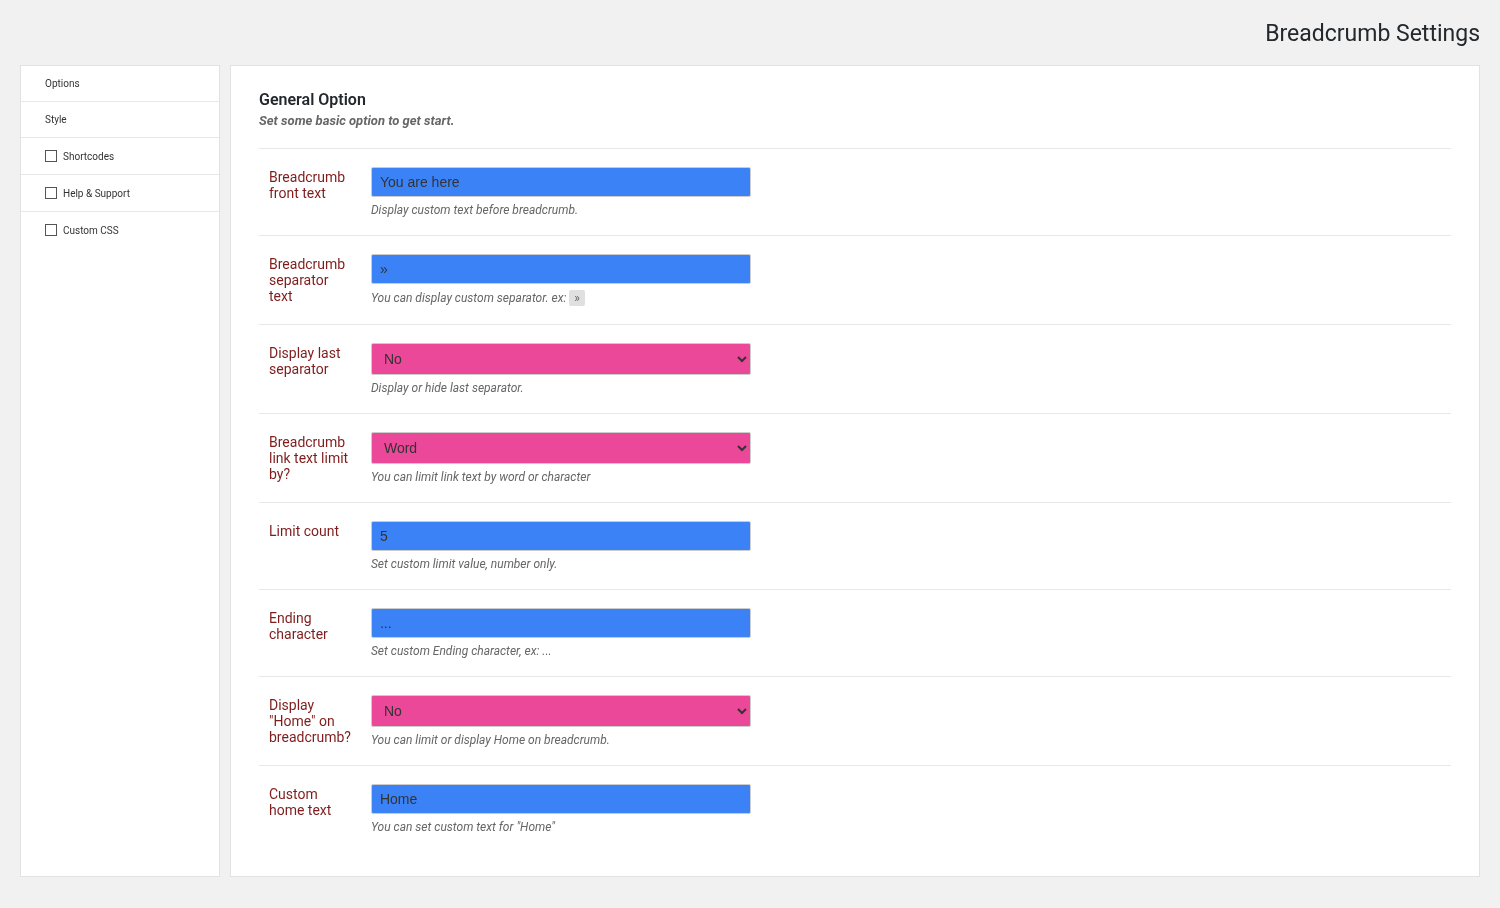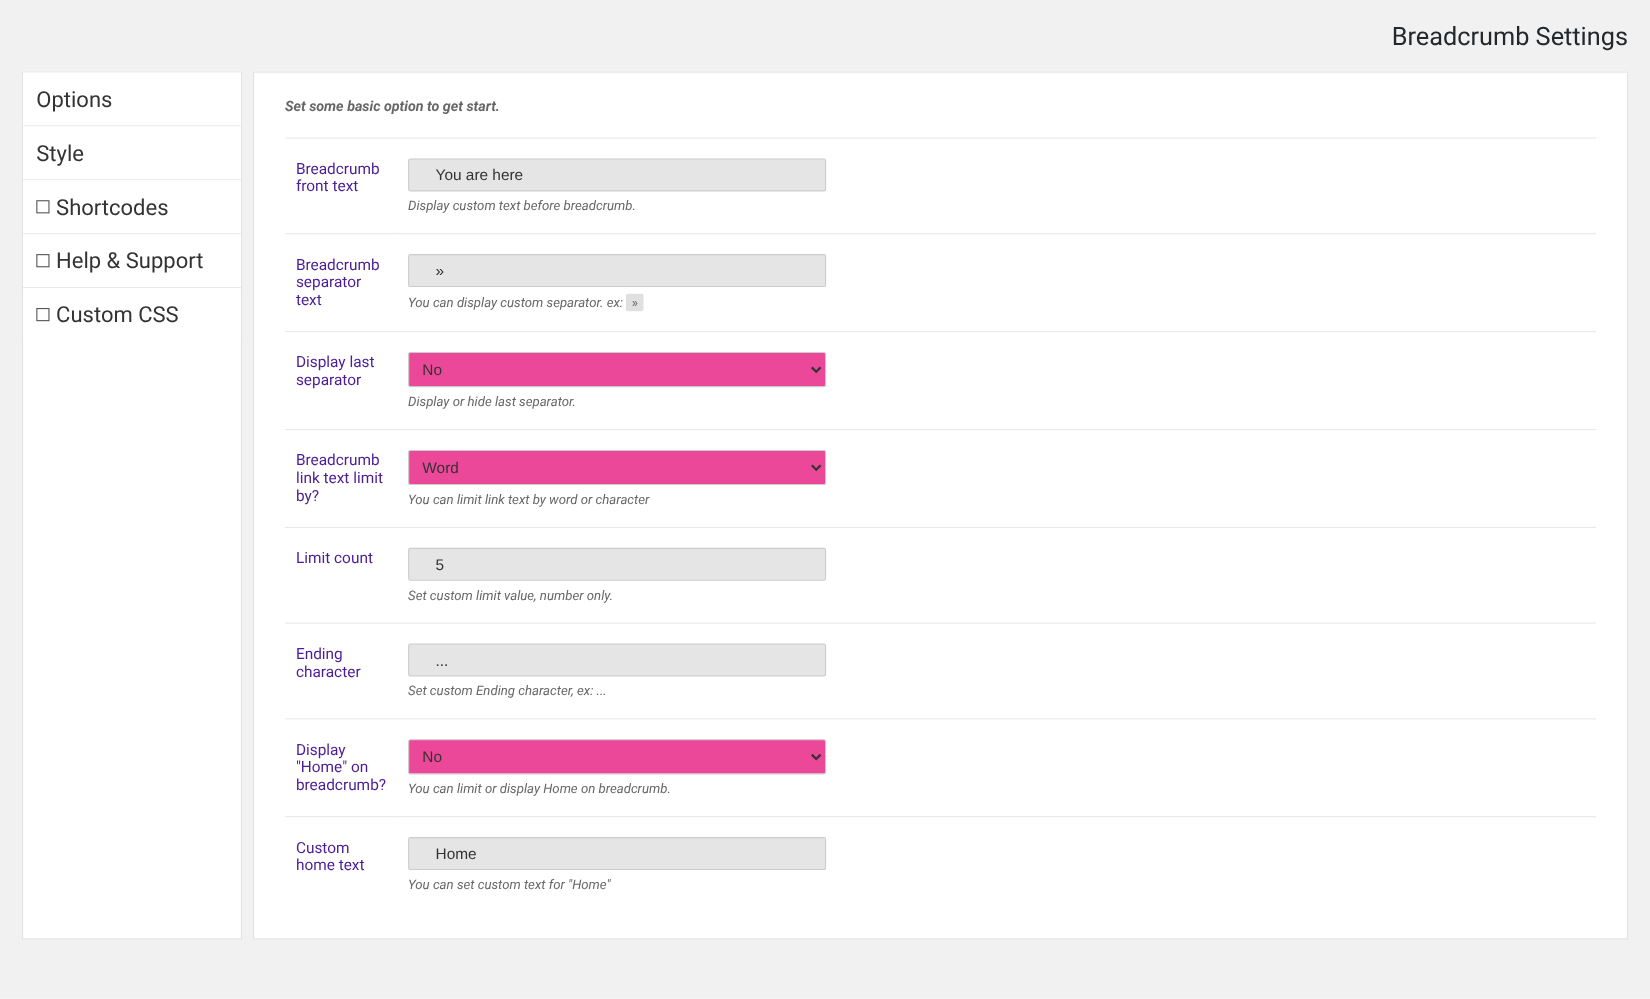--- a/index.html
+++ b/index.html
@@ -27,24 +27,24 @@
     .sidebar {
       width: 200px;
       min-width: 200px;
       background: #fff;
       border: 1px solid #e2e2e2;
       margin-right: 0;
     }
     .sidebar-item {
       display: flex;
       align-items: center;
-      padding: 12px 12px;
+      padding: 12px 24px;
       border-bottom: 1px solid #e8e8e8;
       cursor: pointer;
-      font-size: 20px;
+      font-size: 10px;
       color: #333;
       background: #fff;
     }
     .sidebar-item:last-child {
       border-bottom: none;
     }
     .sidebar-icon {
       display: inline-block;
       width: 12px;
       height: 12px;
@@ -80,38 +80,38 @@
     .settings-row {
       border-top: 1px solid #e8e8e8;
     }
     .settings-row td {
       padding: 18px 10px;
       vertical-align: top;
     }
     .settings-row td:first-child {
       width: 280px;
       font-size: 14px;
-      color: #4c1d95;
+      color: #7f1d1d;
       padding-top: 20px;
     }
     .settings-row td:last-child {
       width: 100%;
     }
     .field-wrapper {
       display: flex;
       flex-direction: column;
     }
     .text-input {
       width: 380px;
-      padding: 6px 24px;
+      padding: 6px 8px;
       border: 1px solid #ccc;
       border-radius: 2px;
       font-size: 14px;
       color: #333;
-      background: #e5e5e5;
+      background: #3b82f6;
       outline: none;
     }
     .field-hint {
       margin-top: 6px;
       font-size: 12px;
       color: #666;
       font-style: italic;
     }
     .field-hint .hint-badge {
       display: inline-block;
@@ -157,20 +157,21 @@
           <span class="sidebar-icon"></span>
           <span>Help &amp; Support</span>
         </div>
         <div class="sidebar-item">
           <span class="sidebar-icon"></span>
           <span>Custom CSS</span>
         </div>
       </div>
 
     <div class="main-content">
+      <div class="section-title">General Option</div>
       <div class="section-subtitle">Set some basic option to get start.</div>
       <table class="settings-table">
         <tbody id="settings-rows">
             <tr class="settings-row">
               <td><span>Breadcrumb front text</span></td>
               <td>
                 <div class="field-wrapper">
                   <input type="text" class="text-input" value="You are here" style="">
                   <div class="field-hint">Display custom text before breadcrumb.</div>
                 </div>

